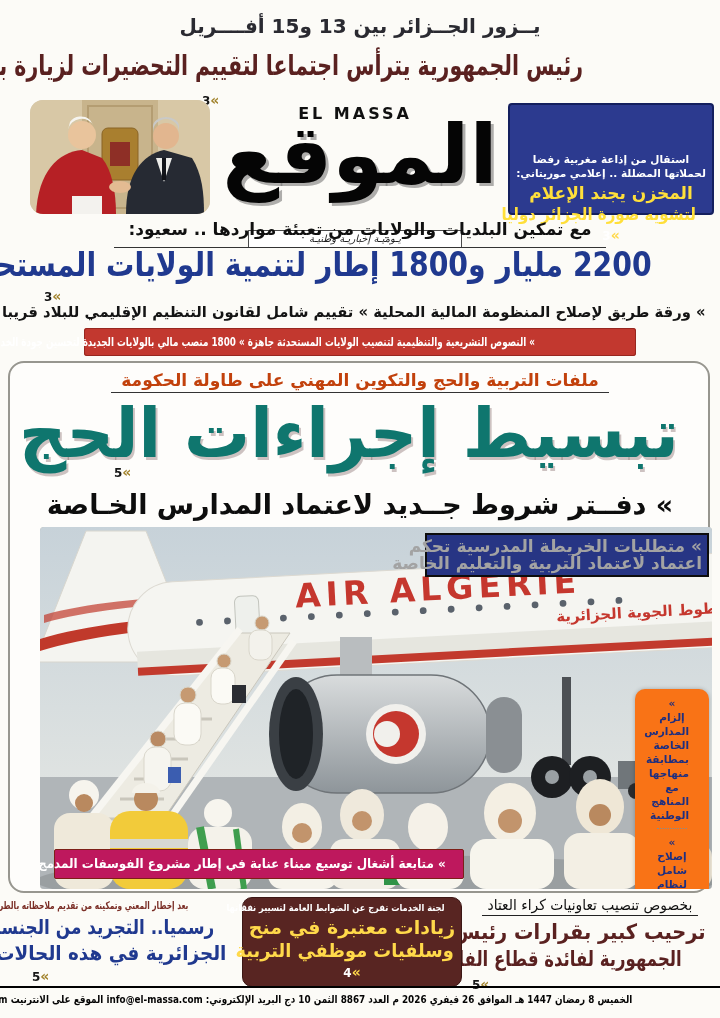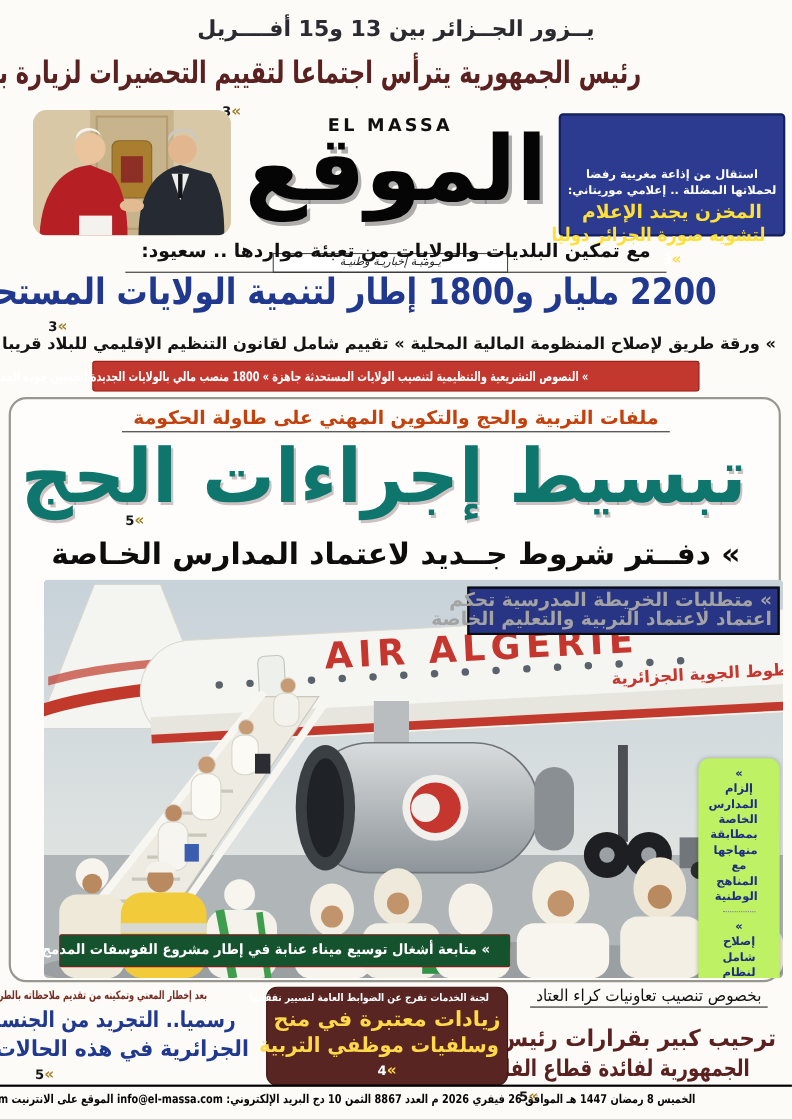--- a/index.html
+++ b/index.html
@@ -55,35 +55,35 @@
                  text-shadow:2px 3px 0 rgba(60,20,20,.25);}
   #lead-ref{left:114px;top:464px;}
   #lead-subhead{top:489px;left:0;right:0;font-size:27px;font-weight:bold;color:#0d0d0d;}
 
   
   #photo{left:40px;top:527px;width:672px;height:362px;border-radius:4px;overflow:hidden;
          box-shadow:0 0 0 1px #b7b4ab inset;}
   #photo .ov-top{position:absolute;right:3px;top:6px;width:284px;background:#273584;border:2px solid #0d0d0d;
                  box-sizing:border-box;padding:3px 5px;text-align:center;}
   #photo .ov-top .l{font-size:17px;font-weight:bold;color:#a3a3a3;line-height:17px;}
-  #photo .side-col{position:absolute;right:3px;top:162px;width:74px;height:216px;background:#bef264;
+  #photo .side-col{position:absolute;right:3px;top:162px;width:74px;height:216px;background:#f97316;
                    border-radius:10px;box-sizing:border-box;padding:7px 20px;text-align:center;
                    box-shadow:0 0 4px rgba(0,0,0,.25);}
   #photo .side-col .note{font-size:10.5px;font-weight:bold;color:#1e2f80;line-height:14px;}
   #photo .side-col .div{border-top:1.5px dotted #8b8b8b;margin:6px 2px;}
-  #photo .banner{position:absolute;left:14px;top:322px;width:410px;height:30px;background:#14532d;
+  #photo .banner{position:absolute;left:14px;top:322px;width:410px;height:30px;background:#be185d;
                  border:1px solid #7d1f18;box-sizing:border-box;border-radius:2px;text-align:center;
                  color:#fff;font-size:13px;font-weight:bold;line-height:27px;}
 
   
   .bcol{position:absolute;top:896px;text-align:center;}
   #b-right{left:464px;width:252px;}
   #b-right .k{font-size:15px;font-weight:normal;color:#101010;}
   #b-right .k .fitline{border-bottom:1.5px solid #222;padding:0 6px 1px;}
-  #b-right .h{font-size:21px;font-weight:bold;color:#5a2120;line-height:27px;margin-top:15px;}
+  #b-right .h{font-size:21px;font-weight:bold;color:#5a2120;line-height:27px;margin-top:3px;}
   #b-right .refrow{text-align:left;padding-left:8px;margin-top:1px;}
   #b-middle{left:242px;top:897px;width:220px;height:90px;background:#582522;border:1px solid #3c1715;
             border-radius:10px;box-sizing:border-box;padding-top:4px;}
   #b-middle .k{font-size:9.5px;font-weight:bold;color:#ffffff;line-height:12px;}
   #b-middle .h{font-size:19px;font-weight:bold;color:#ffd94a;line-height:23px;margin-top:2px;}
   #b-left{left:6px;width:230px;top:899px;}
   #b-left .k{font-size:10.5px;font-weight:bold;color:#7a2d25;line-height:13px;}
   #b-left .h{font-size:20px;font-weight:bold;color:#20398f;line-height:26px;margin-top:2px;}
   #b-left .refrow{text-align:left;padding-left:26px;margin-top:0px;}
 

